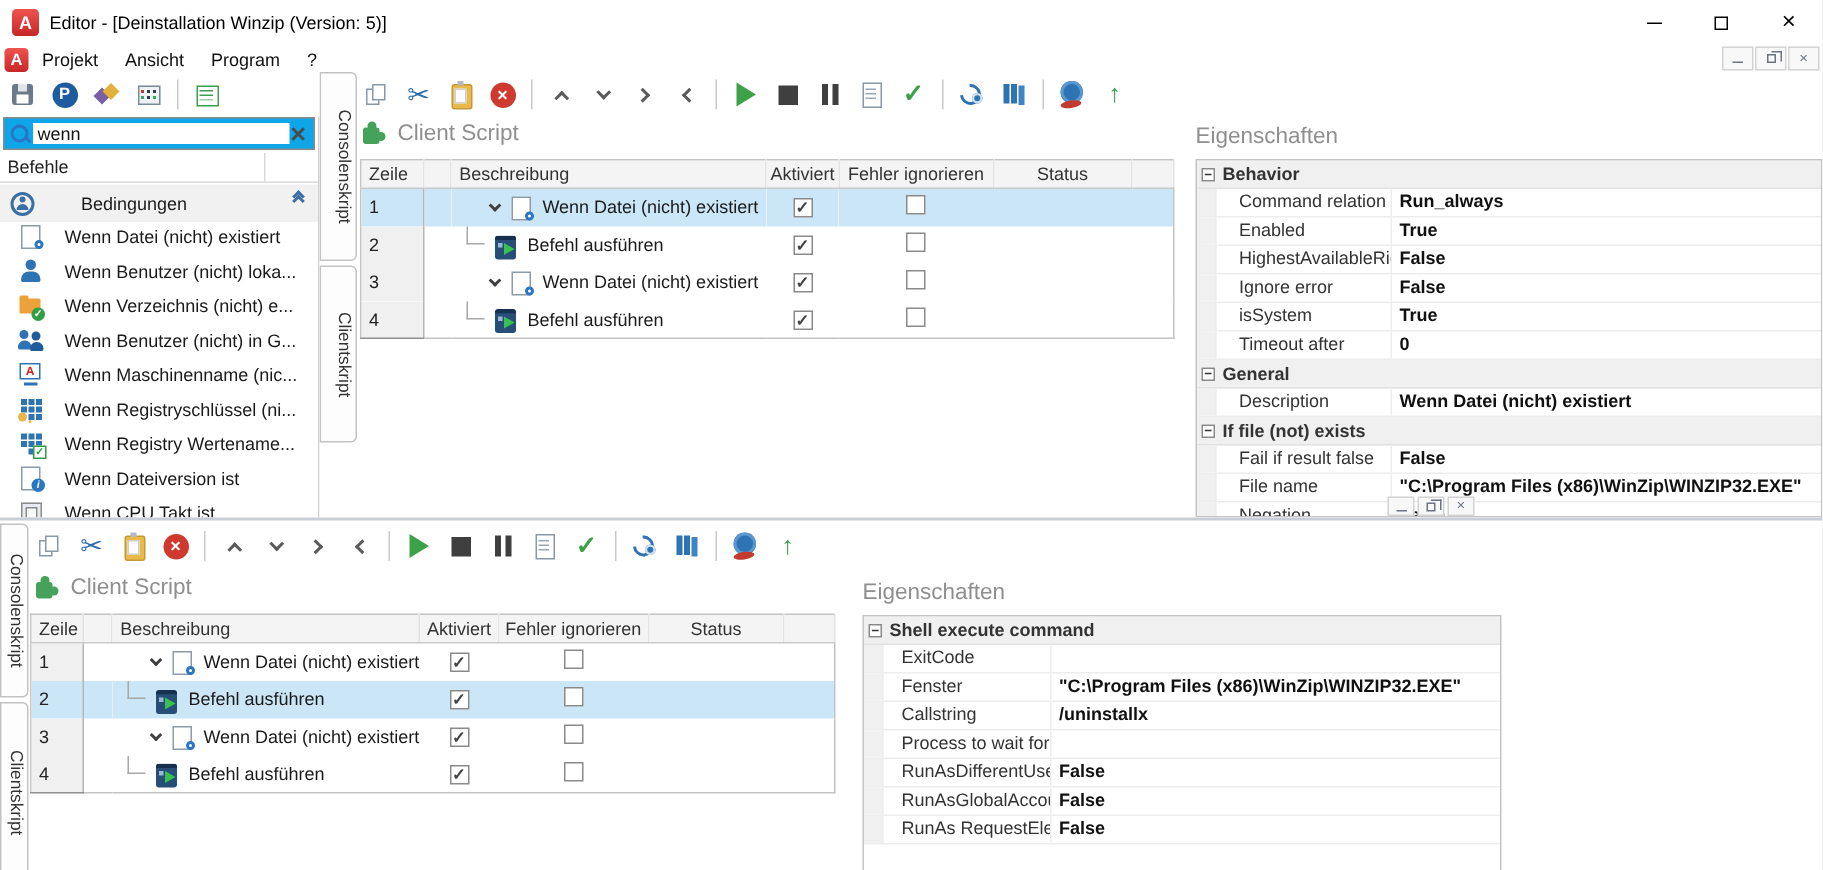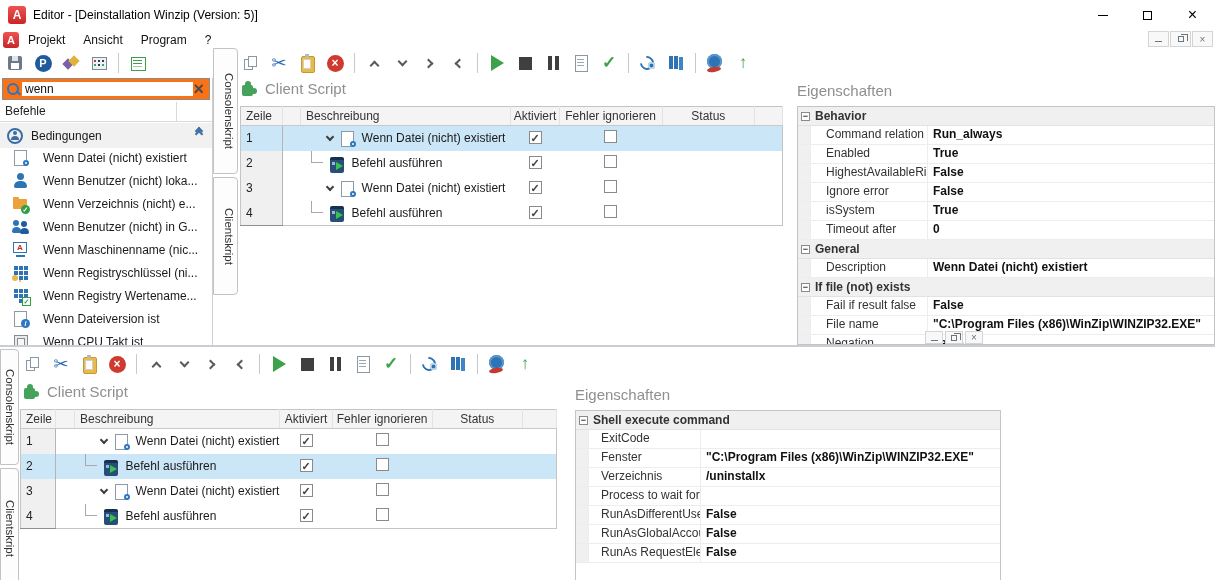--- a/index.html
+++ b/index.html
@@ -91,34 +91,34 @@
   .ic-web:before { content:""; position:absolute; left:1px; top:0; width:15px; height:15px; border-radius:50%;
                    background:#2e74b5; box-shadow:inset 0 0 0 2px #5b97cf; }
   .ic-web .swoosh { position:absolute; left:1px; bottom:0; width:14px; height:5px; background:#c23b2e;
                     border-radius:50%; transform:rotate(-8deg); }
   .ic-up { color:#3da14a; font-size:17px; font-weight:bold; line-height:18px; text-align:center; }
 
   
   .sidebar { position:absolute; left:0; top:78px; width:213px; height:267px; background:#fff;
              border-right:1px solid #cfcfcf; overflow:hidden; }
   .searchbox { position:absolute; left:2px; top:0; width:208px; height:22px; border:1px solid #8a8a8a;
-               background:#f97316; display:flex; align-items:center; }
+               background:#0ea5e9; display:flex; align-items:center; }
   .search-ic { position:relative; width:16px; height:16px; margin-left:3px; flex:none; }
   .search-ic:before { content:""; position:absolute; left:1px; top:2px; width:8px; height:8px;
                       border:2px solid #2775c4; border-radius:50%; }
   .search-ic:after { content:""; position:absolute; left:10px; top:11px; width:5px; height:2px;
                      background:#2775c4; transform:rotate(45deg); }
   .search-input { border:none; outline:none; flex:1; font-family:"Liberation Sans",sans-serif;
                   font-size:12px; color:#111; padding-left:3px; }
   .clear-x { font-size:18px; font-weight:bold; color:#4a4a4a; margin-right:5px; line-height:18px; }
   .befehle-row { position:absolute; left:0; top:24px; width:212px; height:20px; border-bottom:1px solid #d9d9d9;
                  line-height:19px; padding-left:5px; color:#222; }
   .befehle-split { position:absolute; left:176px; top:0; width:1px; height:19px; background:#d9d9d9; }
   .section-row { position:absolute; left:0; top:45px; width:212px; height:25px; background:#f1f1f1;
-                 display:flex; align-items:center; }
+                 display:flex; align-items:center;gap:23px; }
   .sec-ic { position:relative; width:16px; height:16px; border:2px solid #3a6ea5; border-radius:50%;
             margin-left:7px; flex:none; }
   .sec-ic:before { content:""; position:absolute; left:4px; top:1px; width:4px; height:4px;
                    border-radius:50%; background:#3a6ea5; }
   .sec-ic:after { content:""; position:absolute; left:2px; top:6px; width:8px; height:4px;
                   border-radius:4px 4px 0 0; background:#3a6ea5; }
   .section-label { margin-left:8px; color:#1a1a1a; }
   .dbl-chev { position:absolute; right:10px; top:5px; color:#3a6ea5; }
   .dbl-chev .chev { border-color:#3a6ea5; width:6px; height:6px; display:block; }
   .dbl-chev .chev.up { margin:0 0 -3px 0; }
@@ -799,21 +799,21 @@
           <span class="plabel">ExitCode</span>
           <span class="pvalue"></span>
         </div>
         <div class="prow">
           <span class="pind"></span>
           <span class="plabel">Fenster</span>
           <span class="pvalue">"C:\Program Files (x86)\WinZip\WINZIP32.EXE"</span>
         </div>
         <div class="prow">
           <span class="pind"></span>
-          <span class="plabel">Verzeichnis</span>
+          <span class="plabel">Callstring</span>
           <span class="pvalue">/uninstallx</span>
         </div>
         <div class="prow">
           <span class="pind"></span>
           <span class="plabel">Process to wait for</span>
           <span class="pvalue"></span>
         </div>
         <div class="prow">
           <span class="pind"></span>
           <span class="plabel">RunAsDifferentUser</span>

